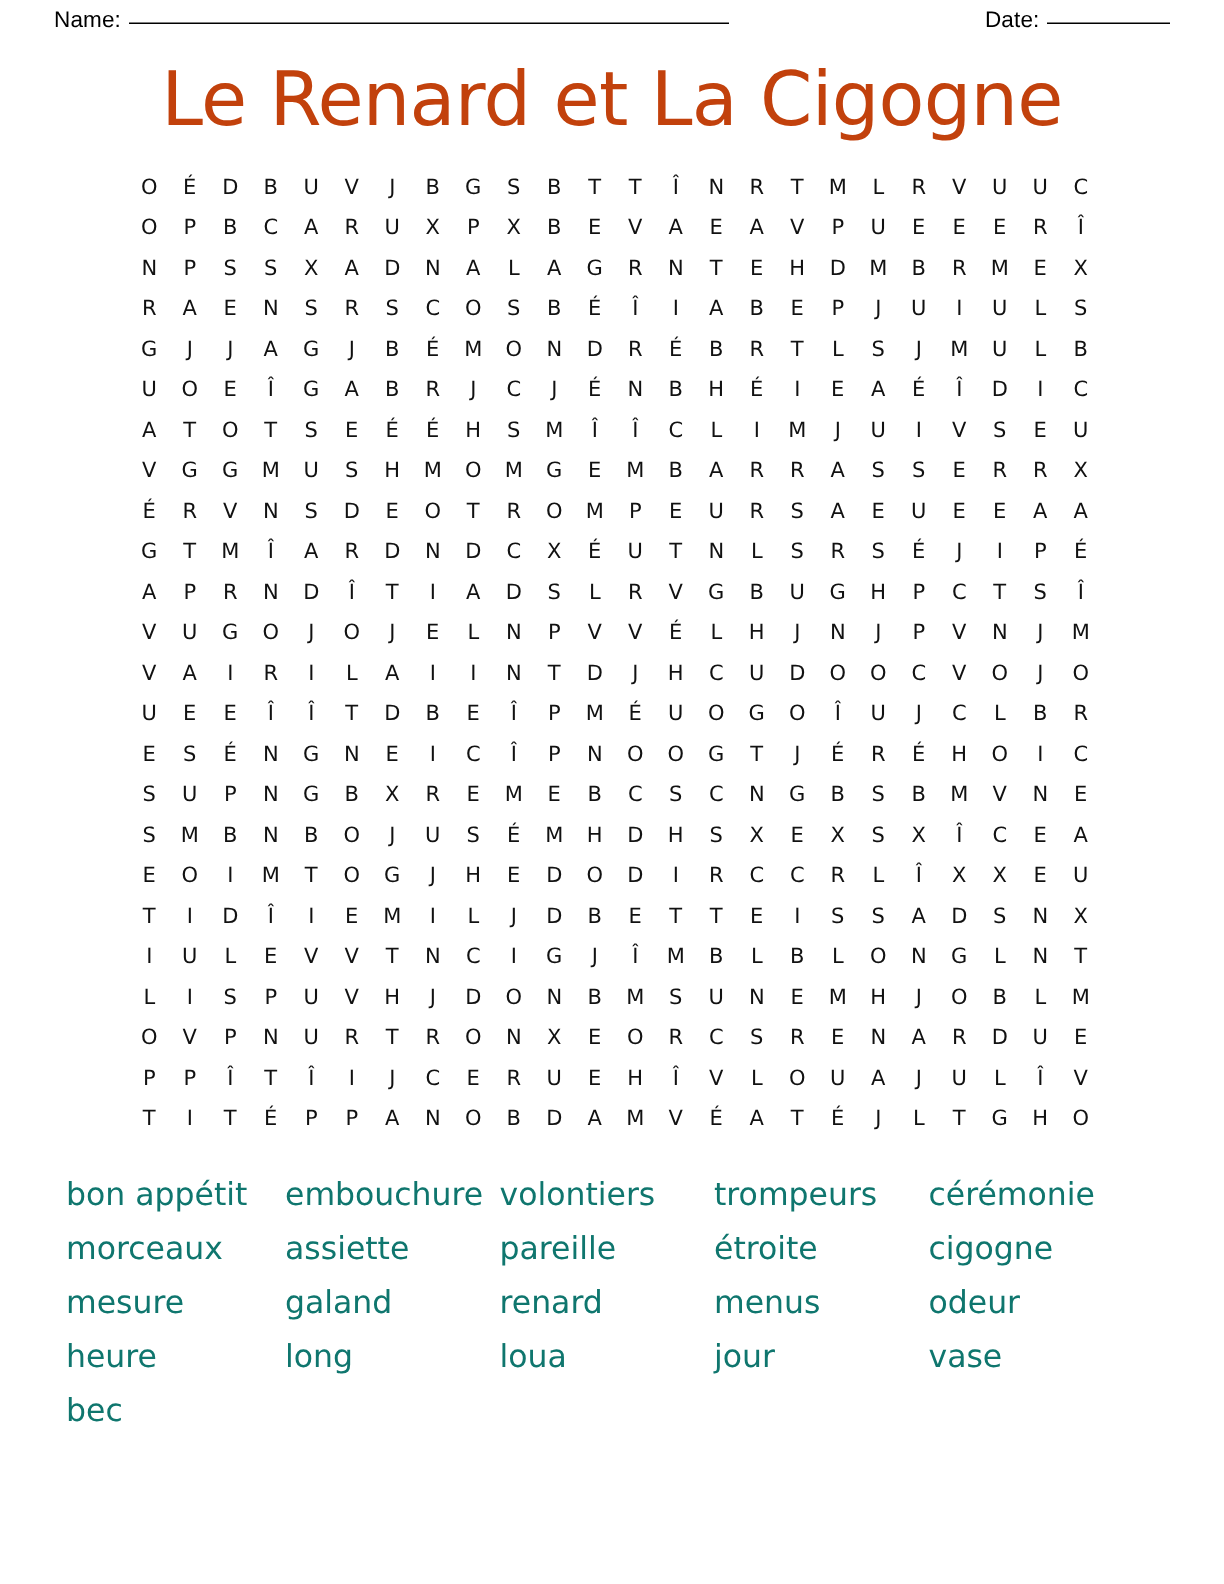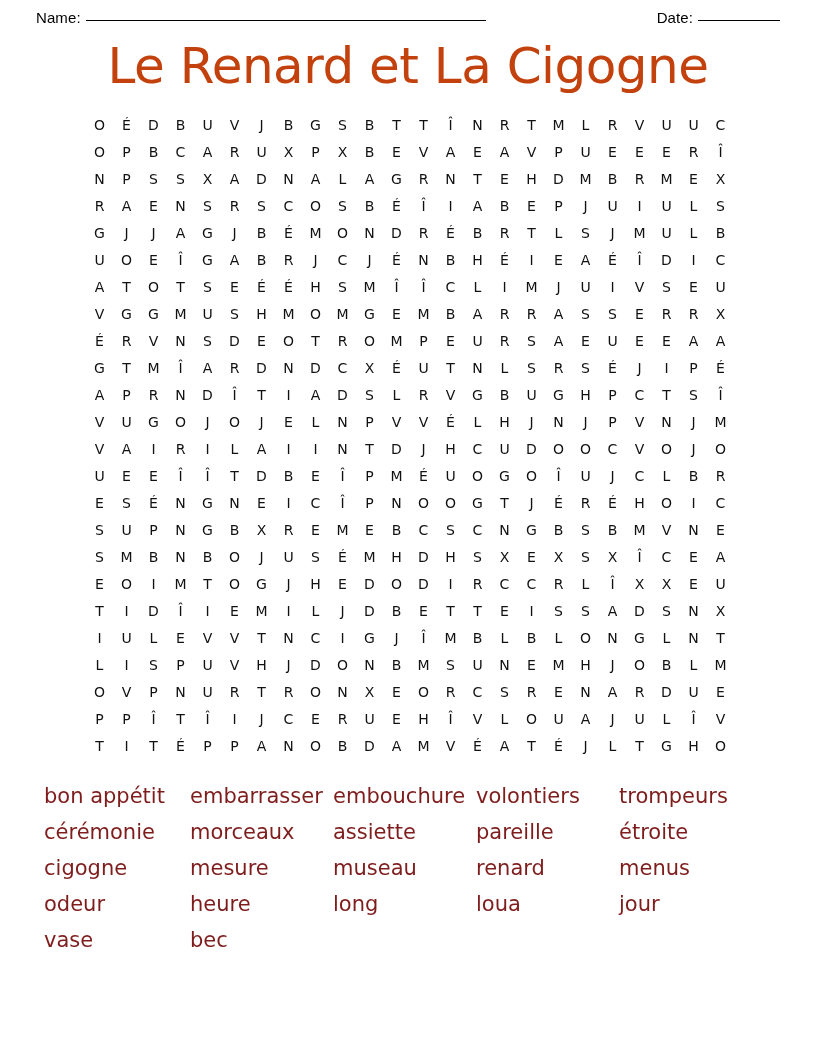--- a/index.html
+++ b/index.html
@@ -18,21 +18,21 @@
   }
 
   
   .header-row {
     position: absolute;
     top: 0px;
     left: 0px;
     width: 816px;
     height: 26px;
     display: flex;
-    align-items: flex-end;
+    align-items: center;
     padding: 0 36px 0 36px;
     box-sizing: border-box;
   }
   .field {
     display: flex;
     align-items: baseline;
     white-space: nowrap;
   }
   .field-label {
     font-family: "Liberation Sans", sans-serif;
@@ -97,21 +97,21 @@
     width: 740px;
     display: grid;
     grid-template-columns: 146px 143px 143px 143px 150px;
     grid-auto-rows: 36px;
     font-family: "DejaVu Sans", sans-serif;
     font-size: 21px;
   }
   .word {
     line-height: 36px;
     white-space: nowrap;
-    color: #7f1d1d;
+    color: #0f766e;
     font-weight: 400;
   }
 </style>
 </head>
 <body>
 
 <div class="header-row">
   <div class="field">
     <span class="field-label">Name:</span>
     <span class="rule rule-name"></span>
@@ -699,32 +699,31 @@
     <div class="cell">J</div>
     <div class="cell">L</div>
     <div class="cell">T</div>
     <div class="cell">G</div>
     <div class="cell">H</div>
     <div class="cell">O</div>
   </div>
 
 <div class="wordlist" id="word-list">
     <div class="word">bon appétit</div>
-    <div class="word">embarrasser</div>
     <div class="word">embouchure</div>
     <div class="word">volontiers</div>
     <div class="word">trompeurs</div>
     <div class="word">cérémonie</div>
     <div class="word">morceaux</div>
     <div class="word">assiette</div>
     <div class="word">pareille</div>
     <div class="word">étroite</div>
     <div class="word">cigogne</div>
     <div class="word">mesure</div>
-    <div class="word">museau</div>
+    <div class="word">galand</div>
     <div class="word">renard</div>
     <div class="word">menus</div>
     <div class="word">odeur</div>
     <div class="word">heure</div>
     <div class="word">long</div>
     <div class="word">loua</div>
     <div class="word">jour</div>
     <div class="word">vase</div>
     <div class="word">bec</div>
   </div>

